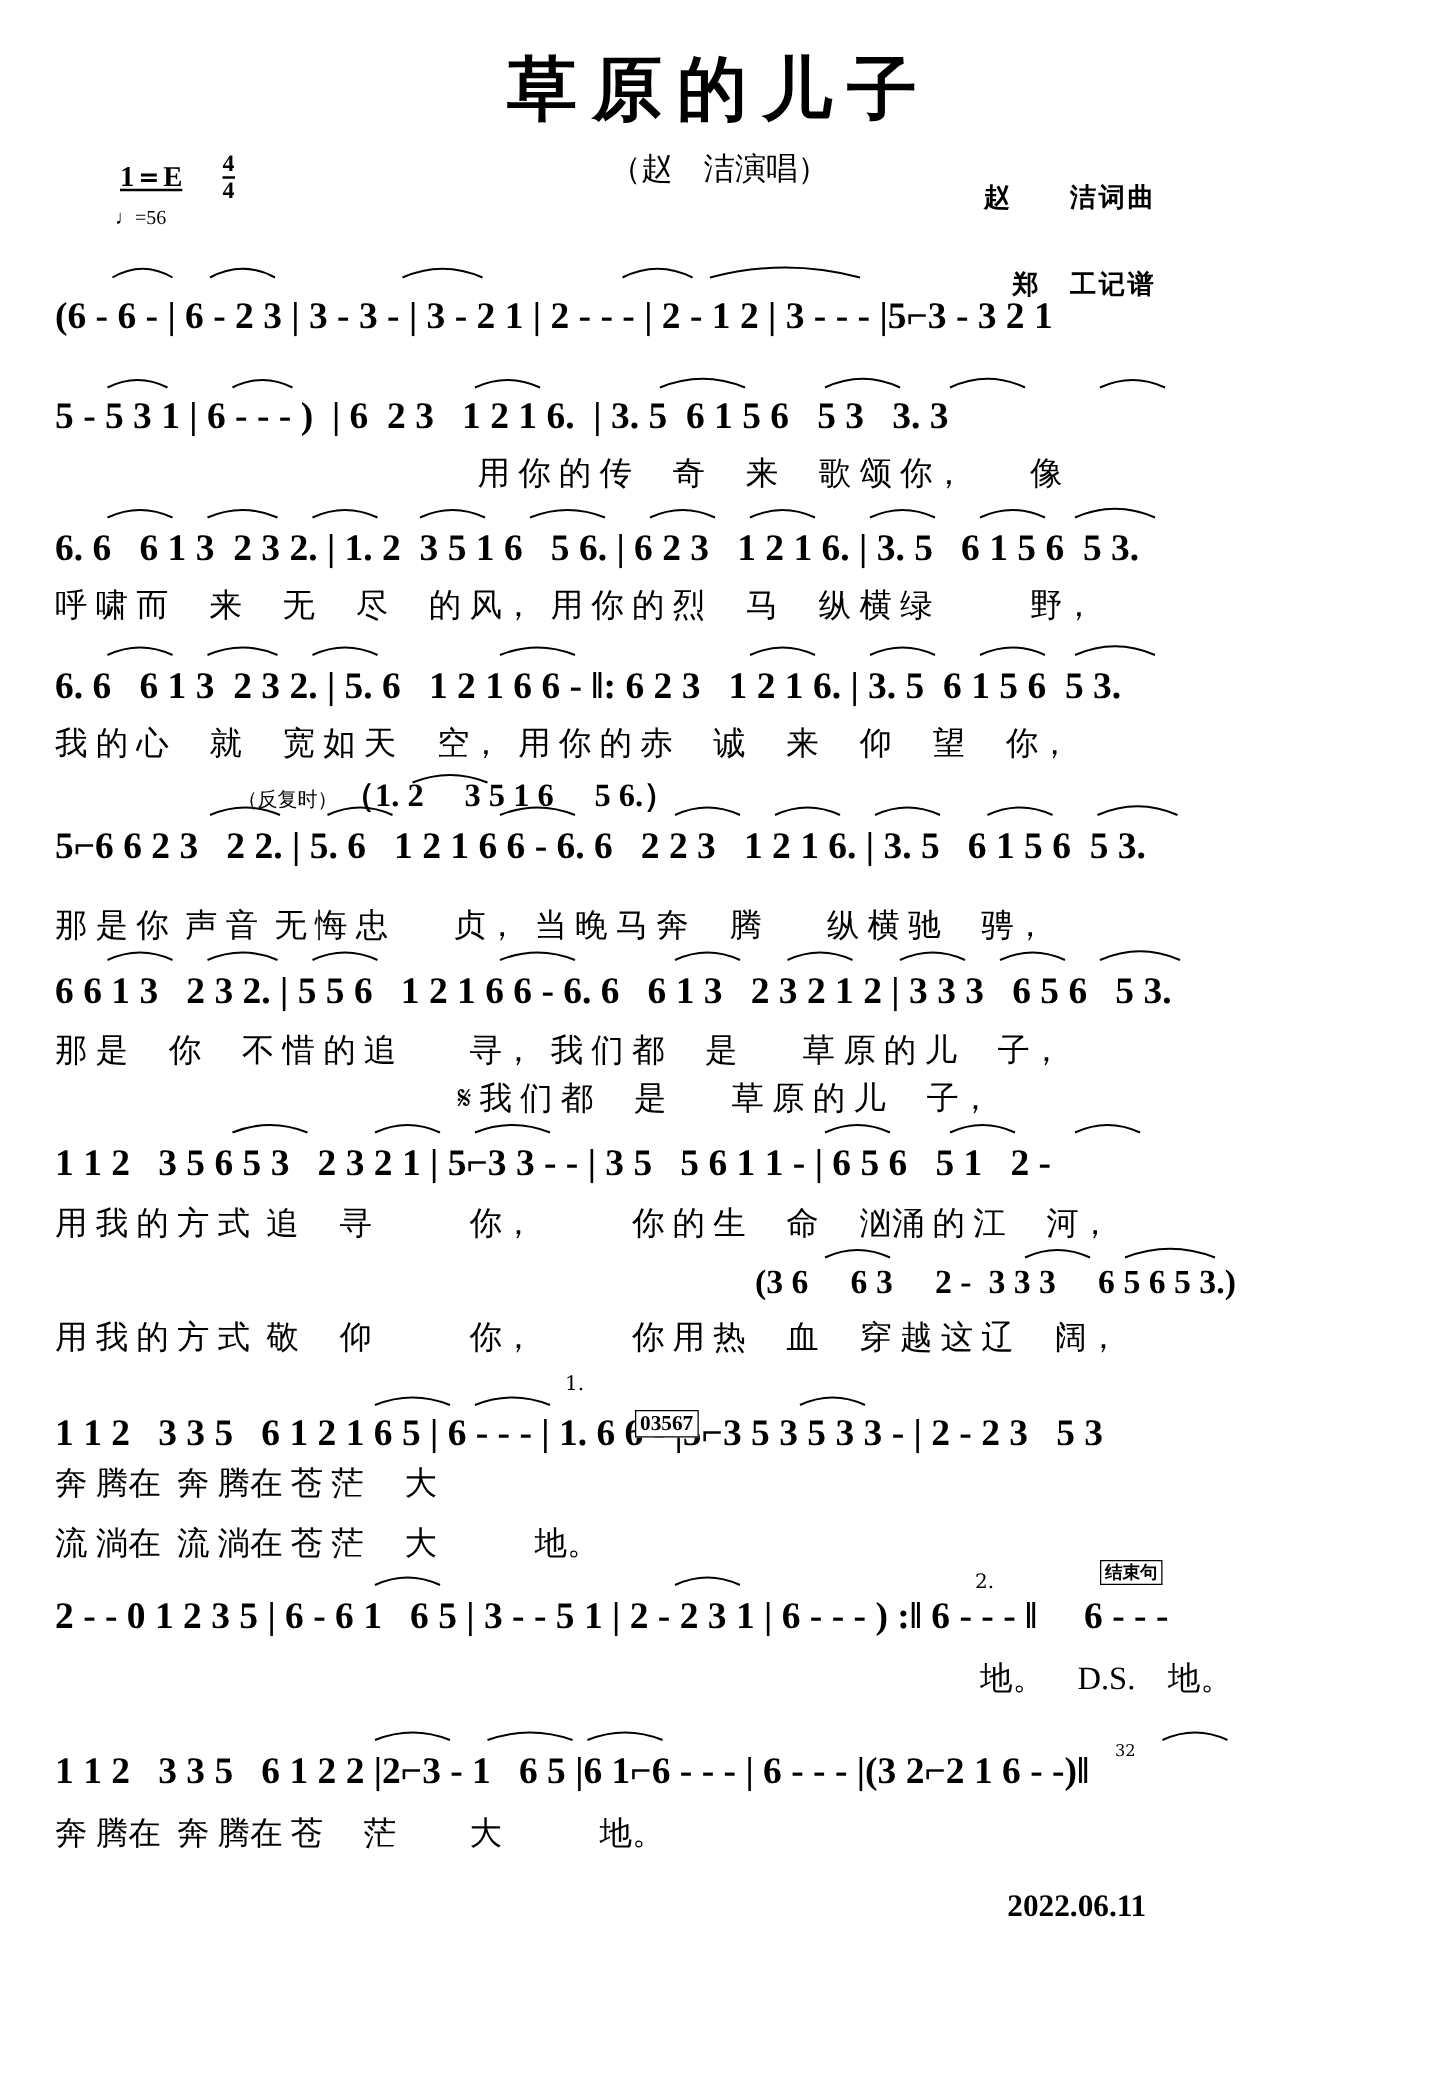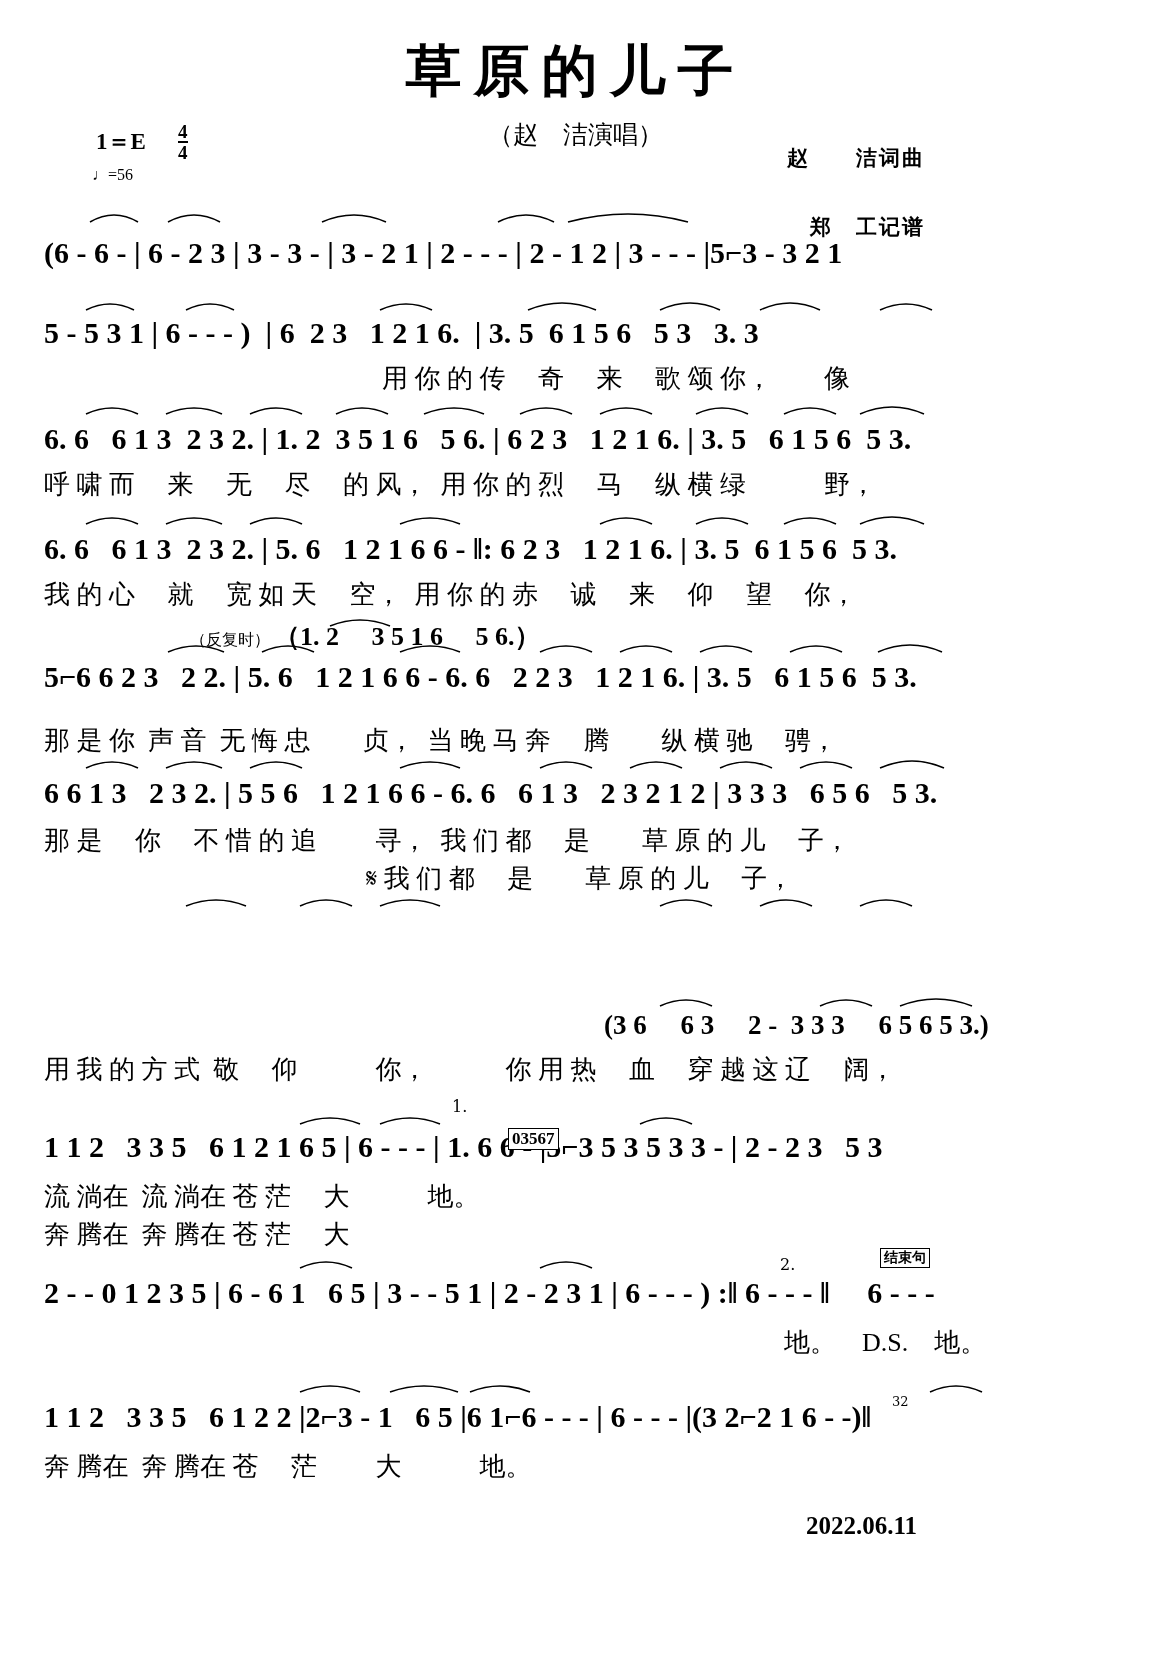--- a/index.html
+++ b/index.html
@@ -42,20 +42,21 @@
     font-size: 25px;
     font-family: "DejaVu Serif", serif;
   }
   .key-sig {
     position: absolute;
     left: 96px;
     top: 126px;
     font-size: 23px;
     font-weight: bold;
     font-family: "Liberation Serif", serif;
+    text-decoration: underline;
   }
   .meter {
     position: absolute;
     left: 178px;
     top: 122px;
     font-size: 19px;
     font-weight: bold;
     text-align: center;
     line-height: 1.0;
   }
@@ -180,30 +181,34 @@
     <div class="notes">5⌐6 6 2 3   2 2. | 5. 6   1 2 1 6 6 - 6. 6   2 2 3   1 2 1 6. | 3. 5   6 1 5 6  5 3.</div>
     <div class="lyrics" style="margin-top:36px;">那 是 你  声 音  无 悔 忠　　贞，  当 晚 马 奔　 腾　　纵 横 驰　 骋，</div>
   </div>
 
   <div class="sys" style="top:778px;">
     <div class="notes">6 6 1 3   2 3 2. | 5 5 6   1 2 1 6 6 - 6. 6   6 1 3   2 3 2 1 2 | 3 3 3   6 5 6   5 3.</div>
     <div class="lyrics" style="margin-top:20px;">那 是　 你　 不 惜 的 追　　 寻，  我 们 都　 是　　草 原 的 儿　 子，</div>
     <div class="lyrics" style="margin-top:12px; padding-left:322px;">𝄋 我 们 都　 是　　草 原 的 儿　 子，</div>
   </div>
 
+  <div class="sys" style="top:916px;">
+    <div class="notes">1 1 2   3 5 6 5 3   2 3 2 1 | 5⌐3 3 - - | 3 5   5 6 1 1 - | 6 5 6   5 1   2 -</div>
+    <div class="lyrics" style="margin-top:20px;">用 我 的 方 式  追　 寻　　　你，　　　你 的 生　 命　 汹涌 的 江　 河，</div>
+  </div>
 
   <div class="sys" style="top:1012px;">
     <div class="notes" style="padding-left:560px; font-size:27px;">(3 6　 6 3　 2 -  3 3 3　 6 5 6 5 3.)</div>
     <div class="lyrics" style="margin-top:18px;">用 我 的 方 式  敬　 仰　　　你，　　　你 用 热　 血　 穿 越 这 辽　 阔，</div>
   </div>
 
   <div class="sys" style="top:1132px;">
     <div class="notes">1 1 2   3 3 5   6 1 2 1 6 5 | 6 - - - | 1. 6 6 - |5⌐3 5 3 5 3 3 - | 2 - 2 3   5 3</div>
+    <div class="lyrics" style="margin-top:12px;">奔 腾在  奔 腾在 苍 茫　 大</div>
     <div class="lyrics" style="margin-top:22px;">流 淌在  流 淌在 苍 茫　 大　　　地。</div>
-    <div class="lyrics" style="margin-top:12px;">奔 腾在  奔 腾在 苍 茫　 大</div>
   </div>
   <div class="marker" style="left:452px; top:1097px;">1.</div>
   <div class="tinybox" style="left:508px; top:1128px;">03567</div>
 
   <div class="sys" style="top:1278px;">
     <div class="notes">2 - - 0 1 2 3 5 | 6 - 6 1   6 5 | 3 - - 5 1 | 2 - 2 3 1 | 6 - - - ) :‖ 6 - - - ‖　 6 - - -</div>
     <div class="lyrics" style="margin-top:22px; padding-left:740px;">地。　D.S.　地。</div>
   </div>
   <div class="marker" style="left:780px; top:1255px;">2.</div>
   <div class="tinybox" style="left:880px; top:1248px; font-size:14px;">结束句</div>

